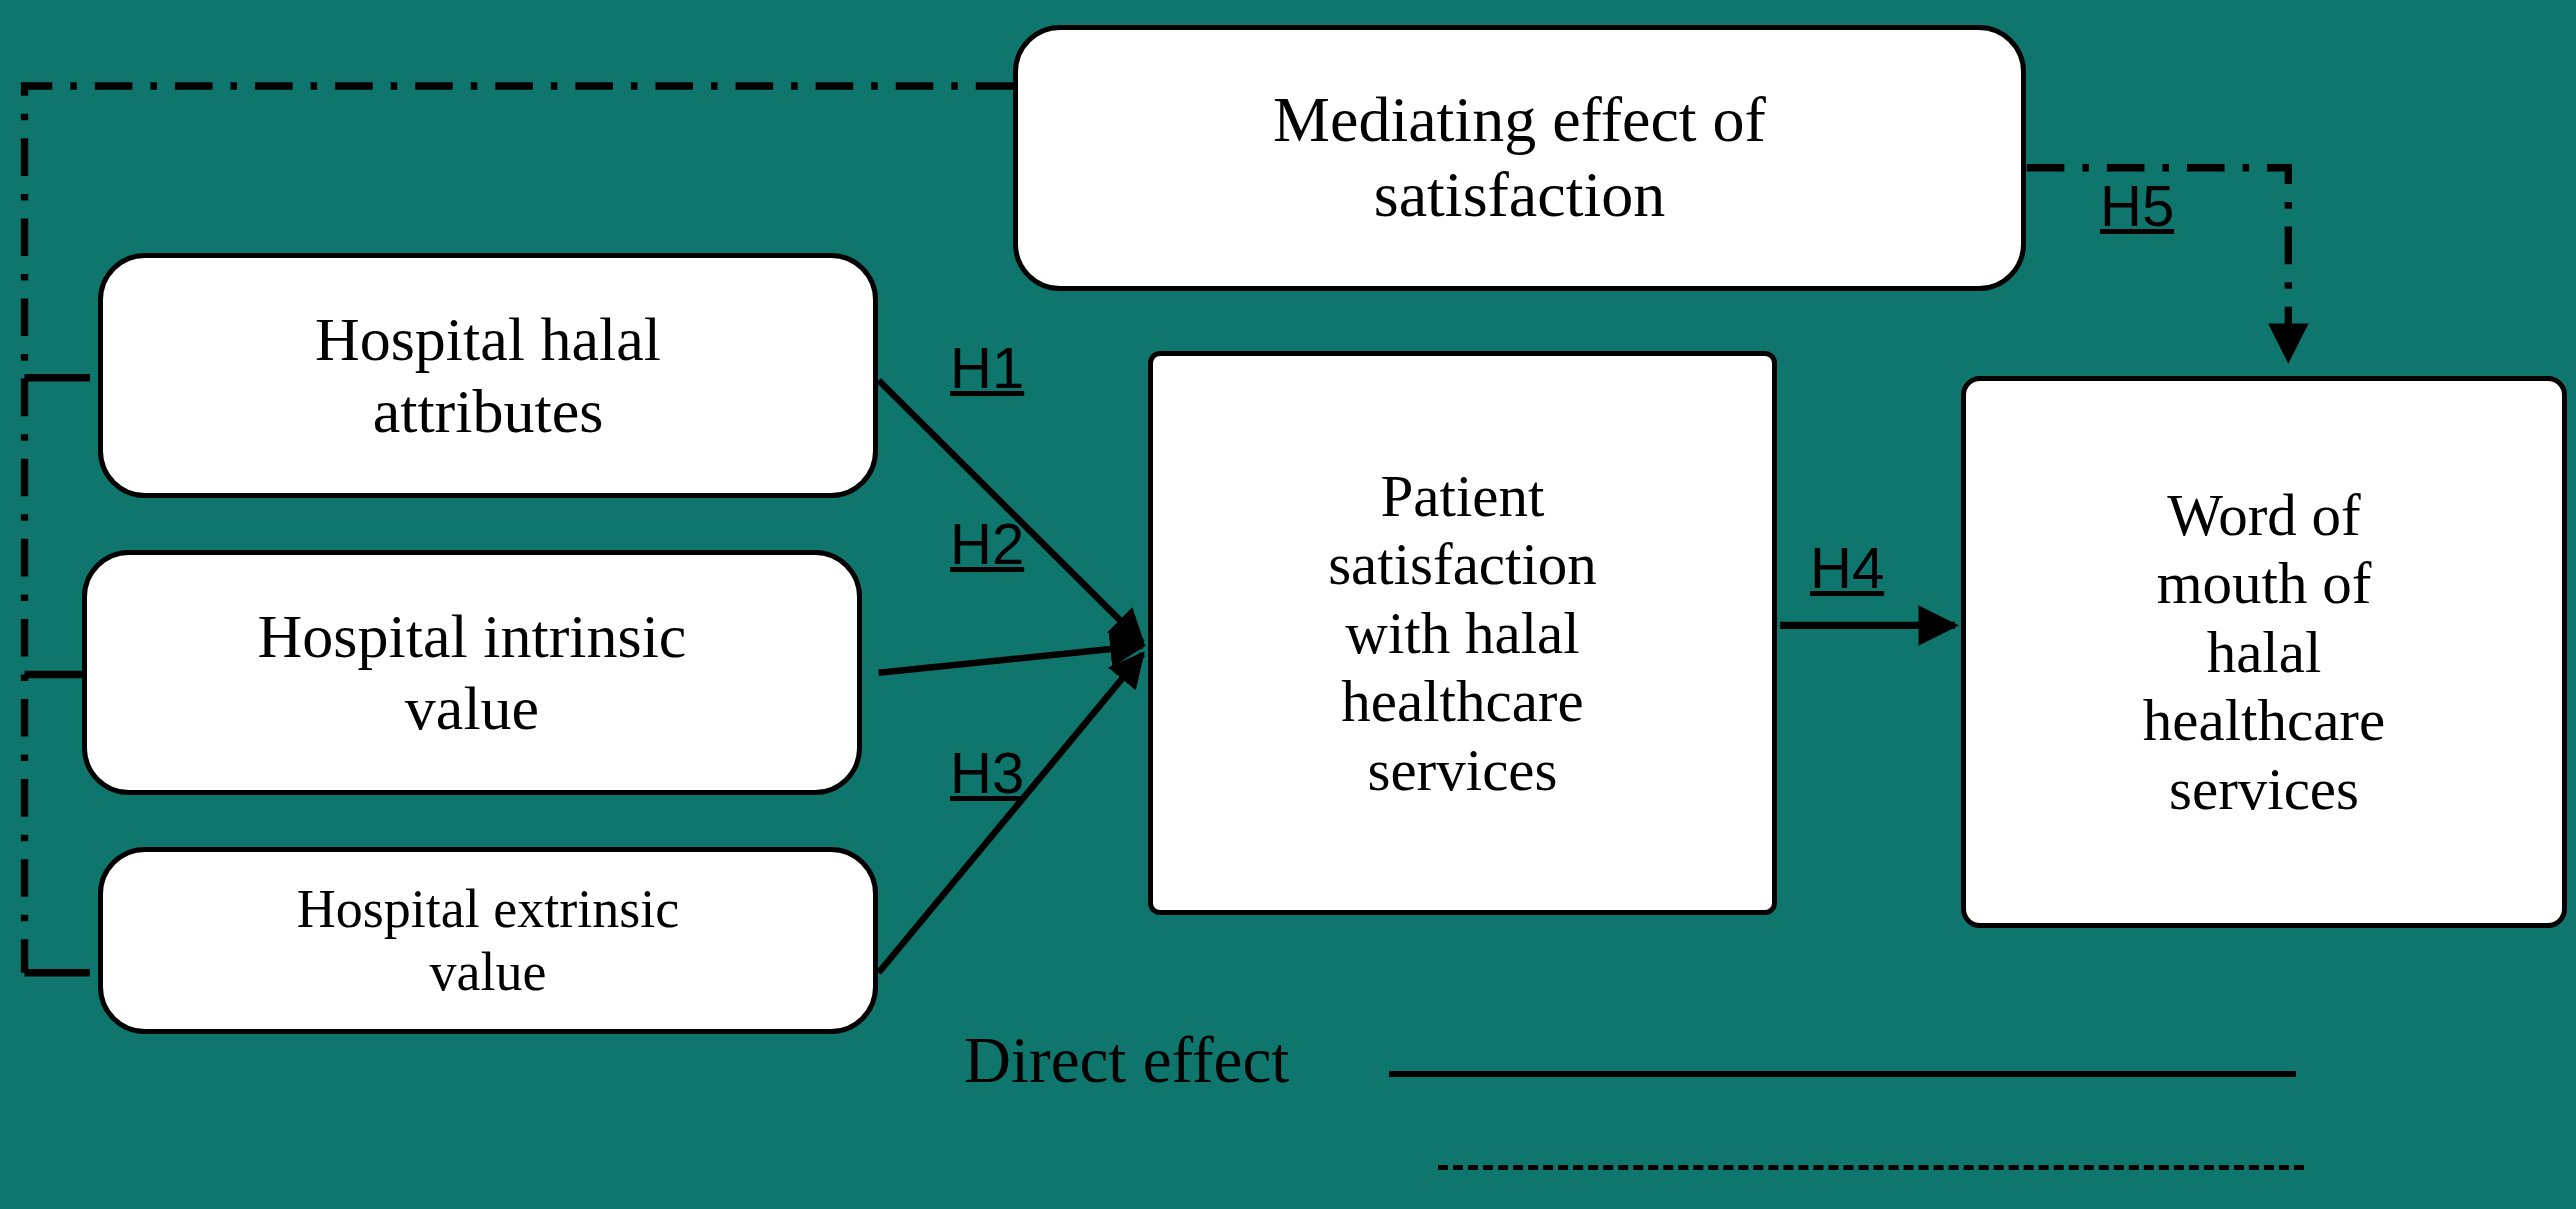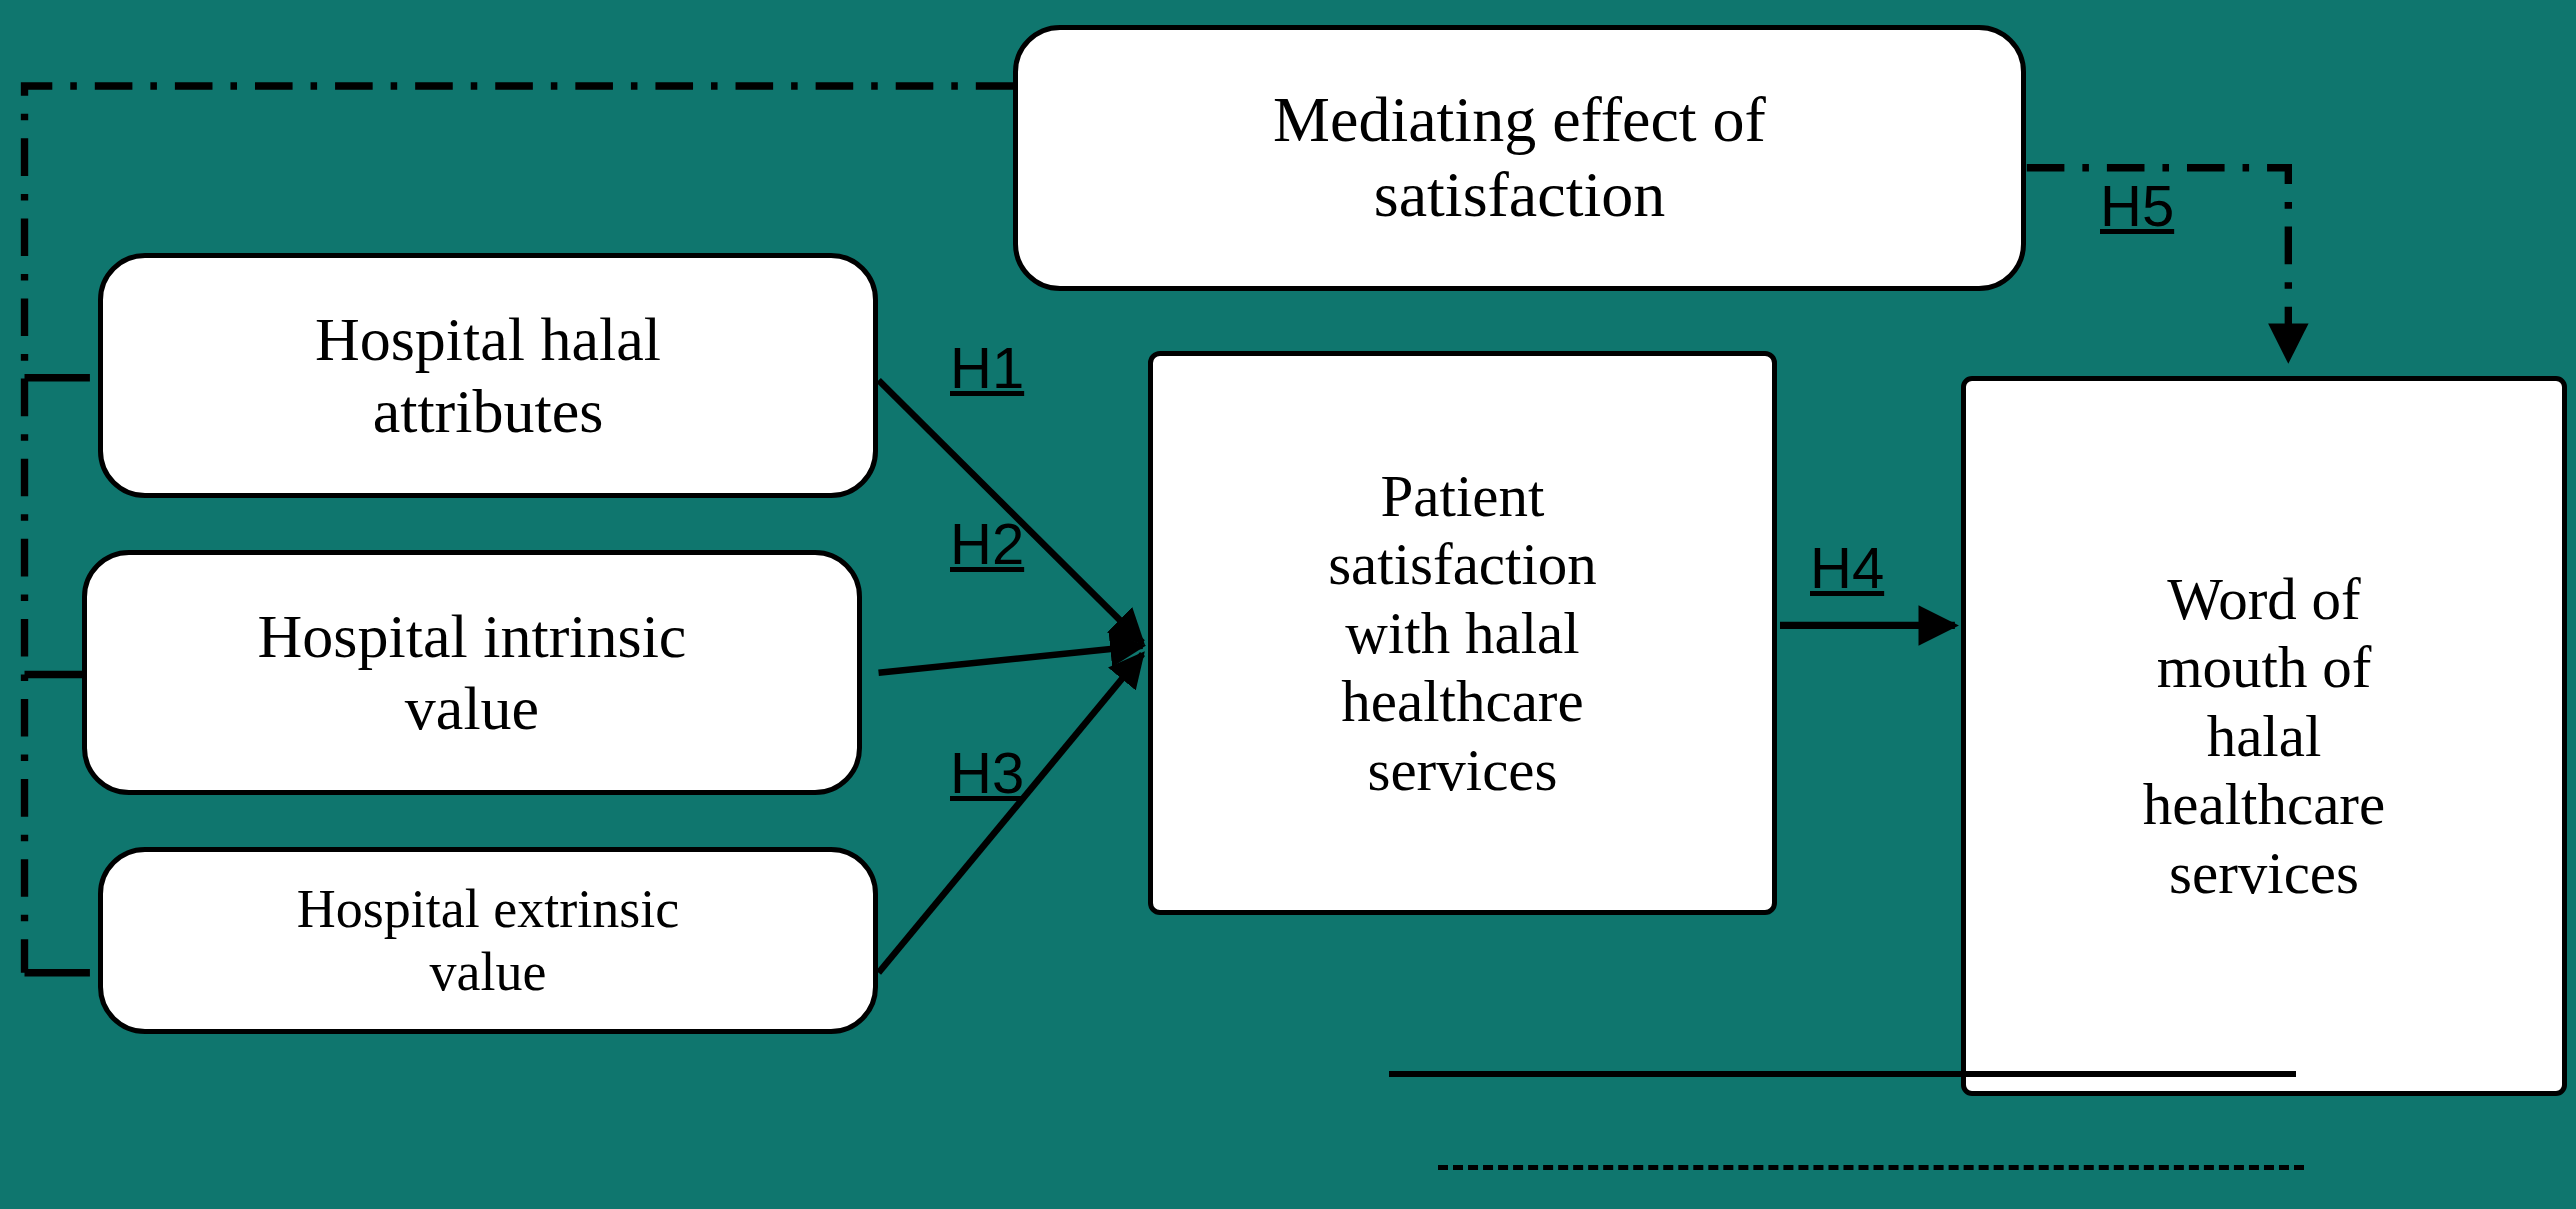--- a/index.html
+++ b/index.html
@@ -24,21 +24,21 @@
     font-family:"Liberation Serif", serif;
     line-height:1.16;
     white-space:pre-line;
     z-index:3;
   }
   #node-mediating{ left:1013px; top:24.5px; width:1013px; height:266px; font-size:64px; }
   #node-attributes{ left:98px; top:253px; width:780px; height:245px; font-size:62px; }
   #node-intrinsic { left:82px; top:550px; width:780px; height:245px; font-size:62px; }
   #node-extrinsic { left:98px; top:847px; width:780px; height:187px; font-size:54px; }
   #node-satisfaction{ left:1148px; top:351px; width:629px; height:564px; font-size:59px; border-radius:12px;}
-  #node-wom{ left:1961px; top:376px; width:606px; height:720px; font-size:59px; border-radius:11px;}
+  #node-wom{ left:1961px; top:376px; width:606px; height:552px; font-size:59px; border-radius:19px;}
 
   .hyp-label{
     position:absolute;
     color:#000000;
     font-family:"Liberation Sans", sans-serif;
     font-size:58px;
     line-height:1;
     z-index:6;
     text-decoration:underline;
   }
@@ -140,18 +140,19 @@
 healthcare
 services</span>
   </div>
 
   <div class="hyp-label" id="label-h1">H1</div>
   <div class="hyp-label" id="label-h2">H2</div>
   <div class="hyp-label" id="label-h3">H3</div>
   <div class="hyp-label" id="label-h4">H4</div>
   <div class="hyp-label" id="label-h5">H5</div>
 
+  <div class="legend" id="legend-direct-text">Direct effect</div>
   <div id="legend-direct-rule"></div>
 
   <div id="legend-indirect-rule"></div>
 
 </div>
 
 
 </body></html>

